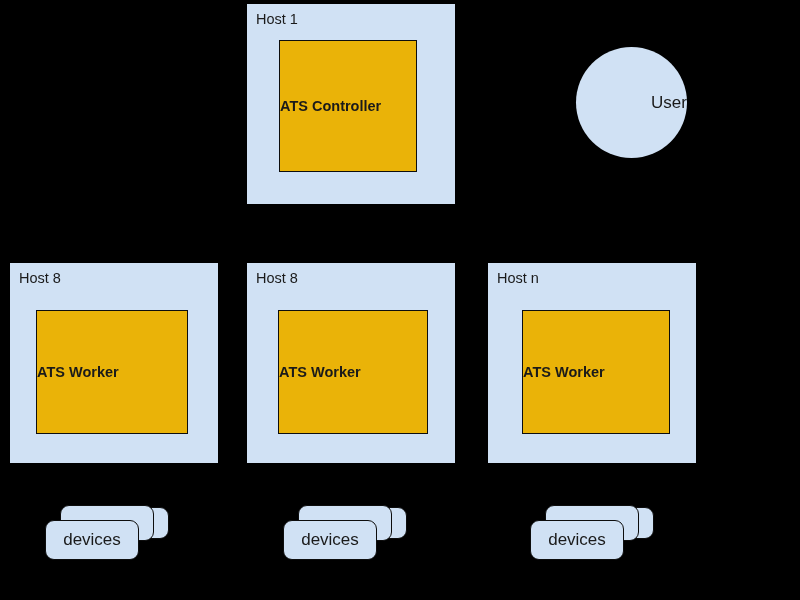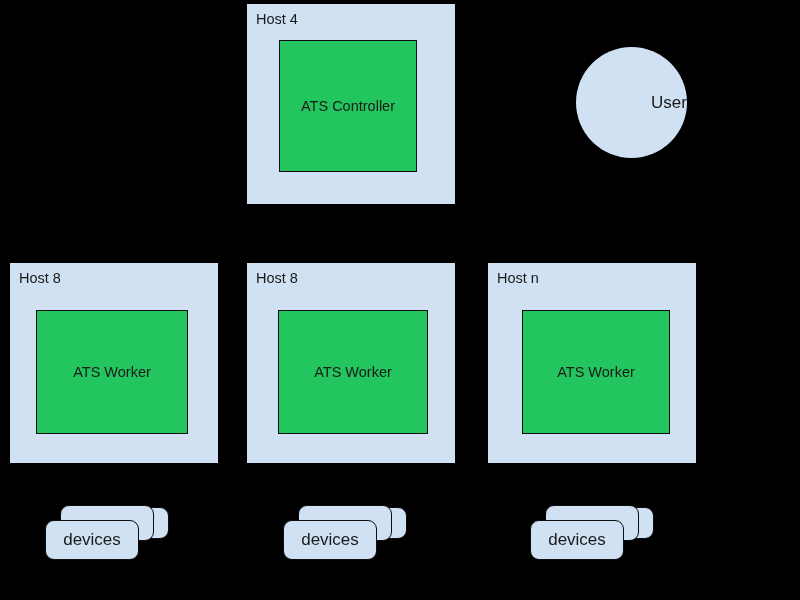--- a/index.html
+++ b/index.html
@@ -30,26 +30,26 @@
     top: 7px;
     font-size: 14.5px;
     line-height: 17px;
     color: #1a1a1a;
     white-space: nowrap;
   }
 
   
   .inner-box {
     position: absolute;
-    background: #22c55e;
+    background: #eab308;
     border: 1.6px solid #0d0d0d;
     box-sizing: border-box;
     display: flex;
     align-items: center;
-    justify-content: center;
+    font-weight: bold;
   }
   .inner-label {
     font-size: 14.5px;
     line-height: 17px;
     color: #1a1a1a;
     white-space: nowrap;
   }
 
   
   .user-circle {
@@ -107,21 +107,21 @@
     color: #1a1a1a;
     white-space: nowrap;
   }
 </style>
 </head>
 <body>
 
 <div id="canvas">
 
   <div class="host-box" style="left:247px; top:4px; width:208px; height:200px;">
-    <span class="host-label">Host 4</span>
+    <span class="host-label">Host 1</span>
   </div>
   <div class="inner-box" style="left:279px; top:40px; width:138px; height:132px;">
     <span class="inner-label">ATS Controller</span>
   </div>
 
   <div class="user-circle" style="left:576px; top:47px; width:111px; height:111px;justify-content:flex-end;">
     <span class="user-label">User</span>
   </div>
 
   <div class="host-box" style="left:10px; top:263px; width:208px; height:200px;">

